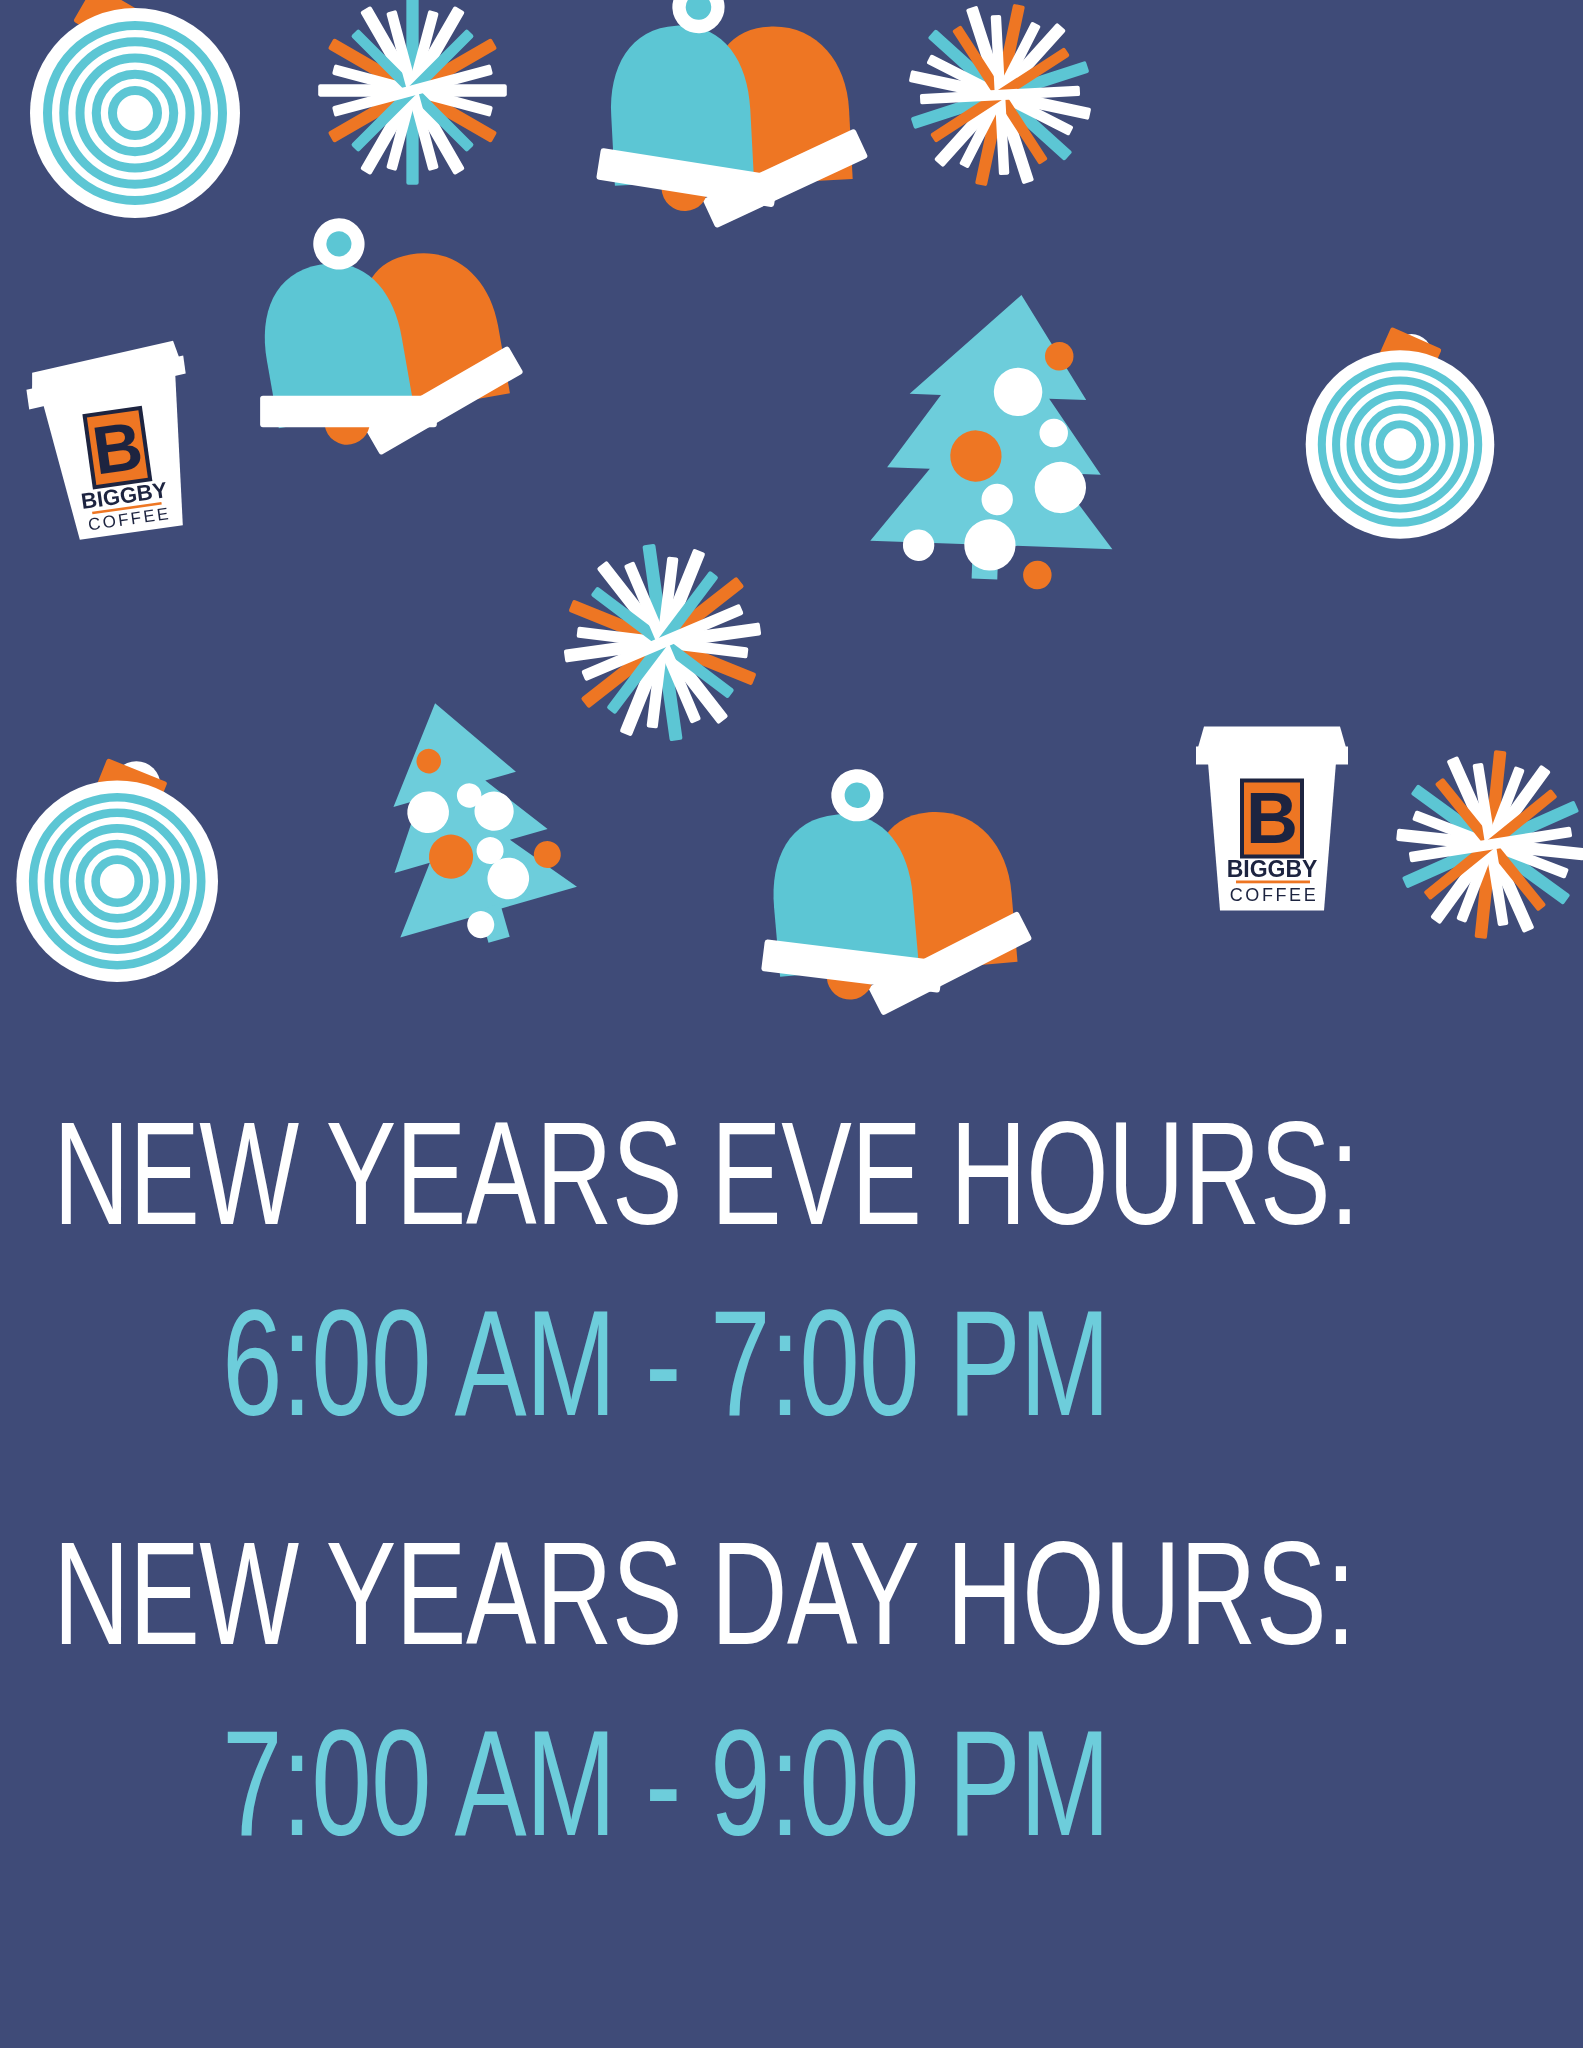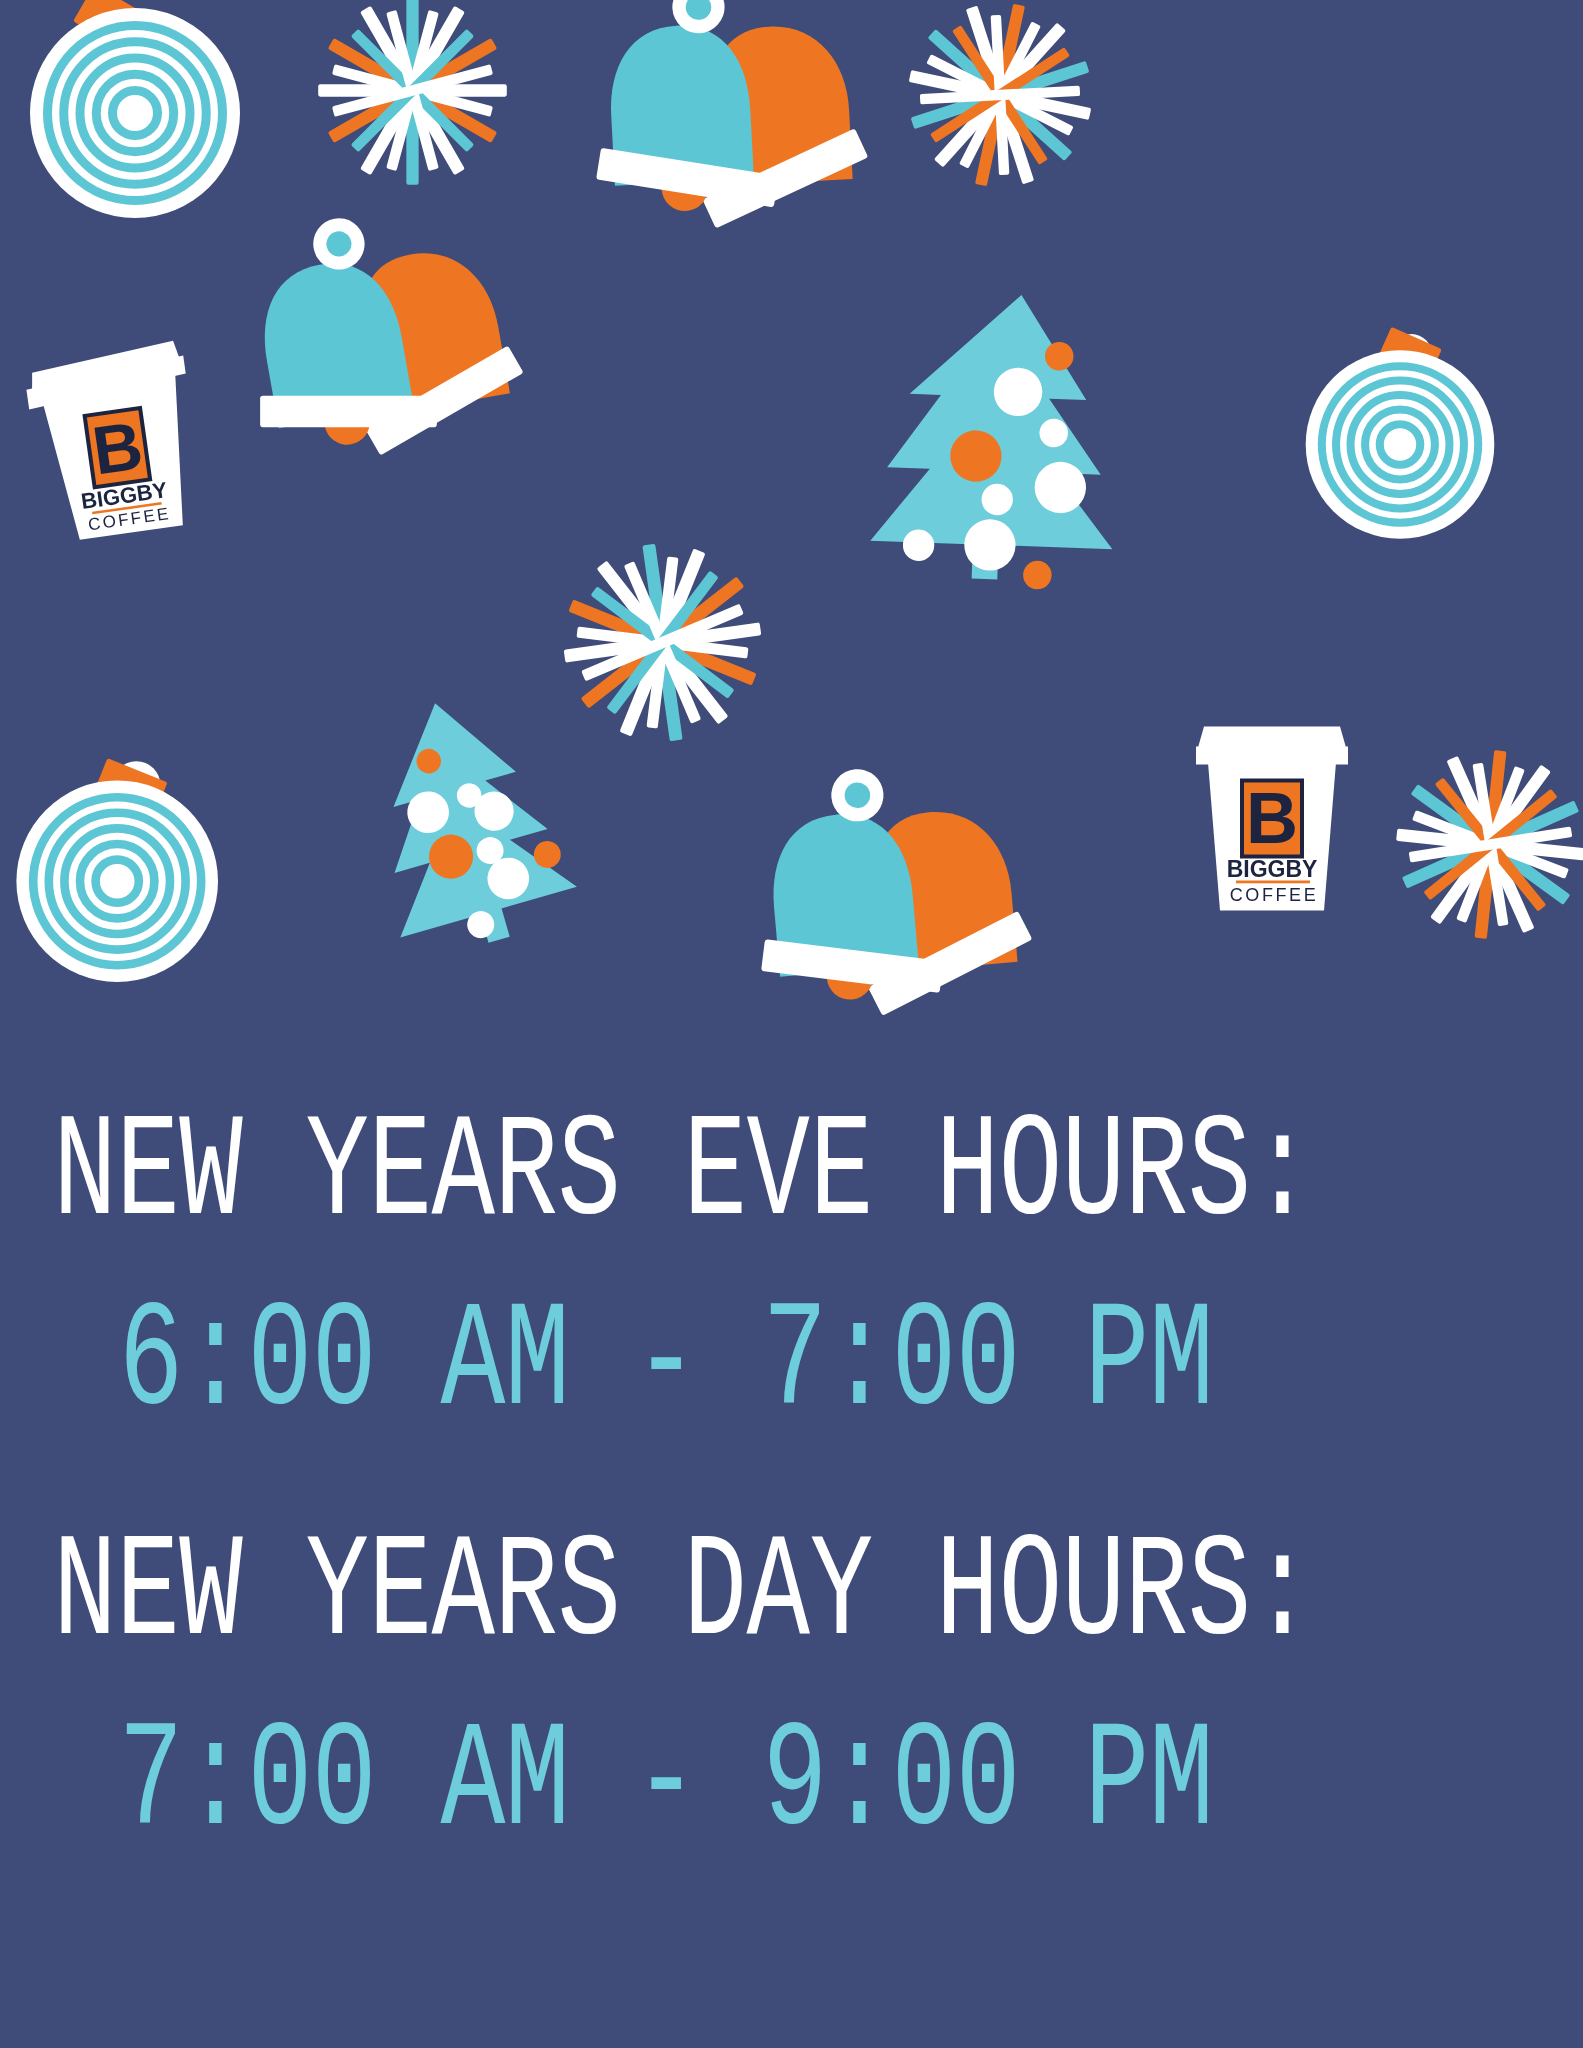--- a/index.html
+++ b/index.html
@@ -24,21 +24,21 @@
     overflow:hidden;
   }
   .deco { position:absolute; }
   .deco svg { display:block; overflow:visible; }
 
   
   #textblock {
     position:absolute; left:0; top:1100px;
     width:1332px; height:948px;
     display:flex; flex-direction:column;
-    align-items:center; justify-content:flex-start;font-family:Liberation Mono, monospace;
+    align-items:center; justify-content:flex-start;
   }
   .line {
     width:100%; text-align:center;
     white-space:nowrap;
     font-weight:400;
     letter-spacing:-0.5px;
   }
   .hdr {
     color:#ffffff;
     font-size:115px;

